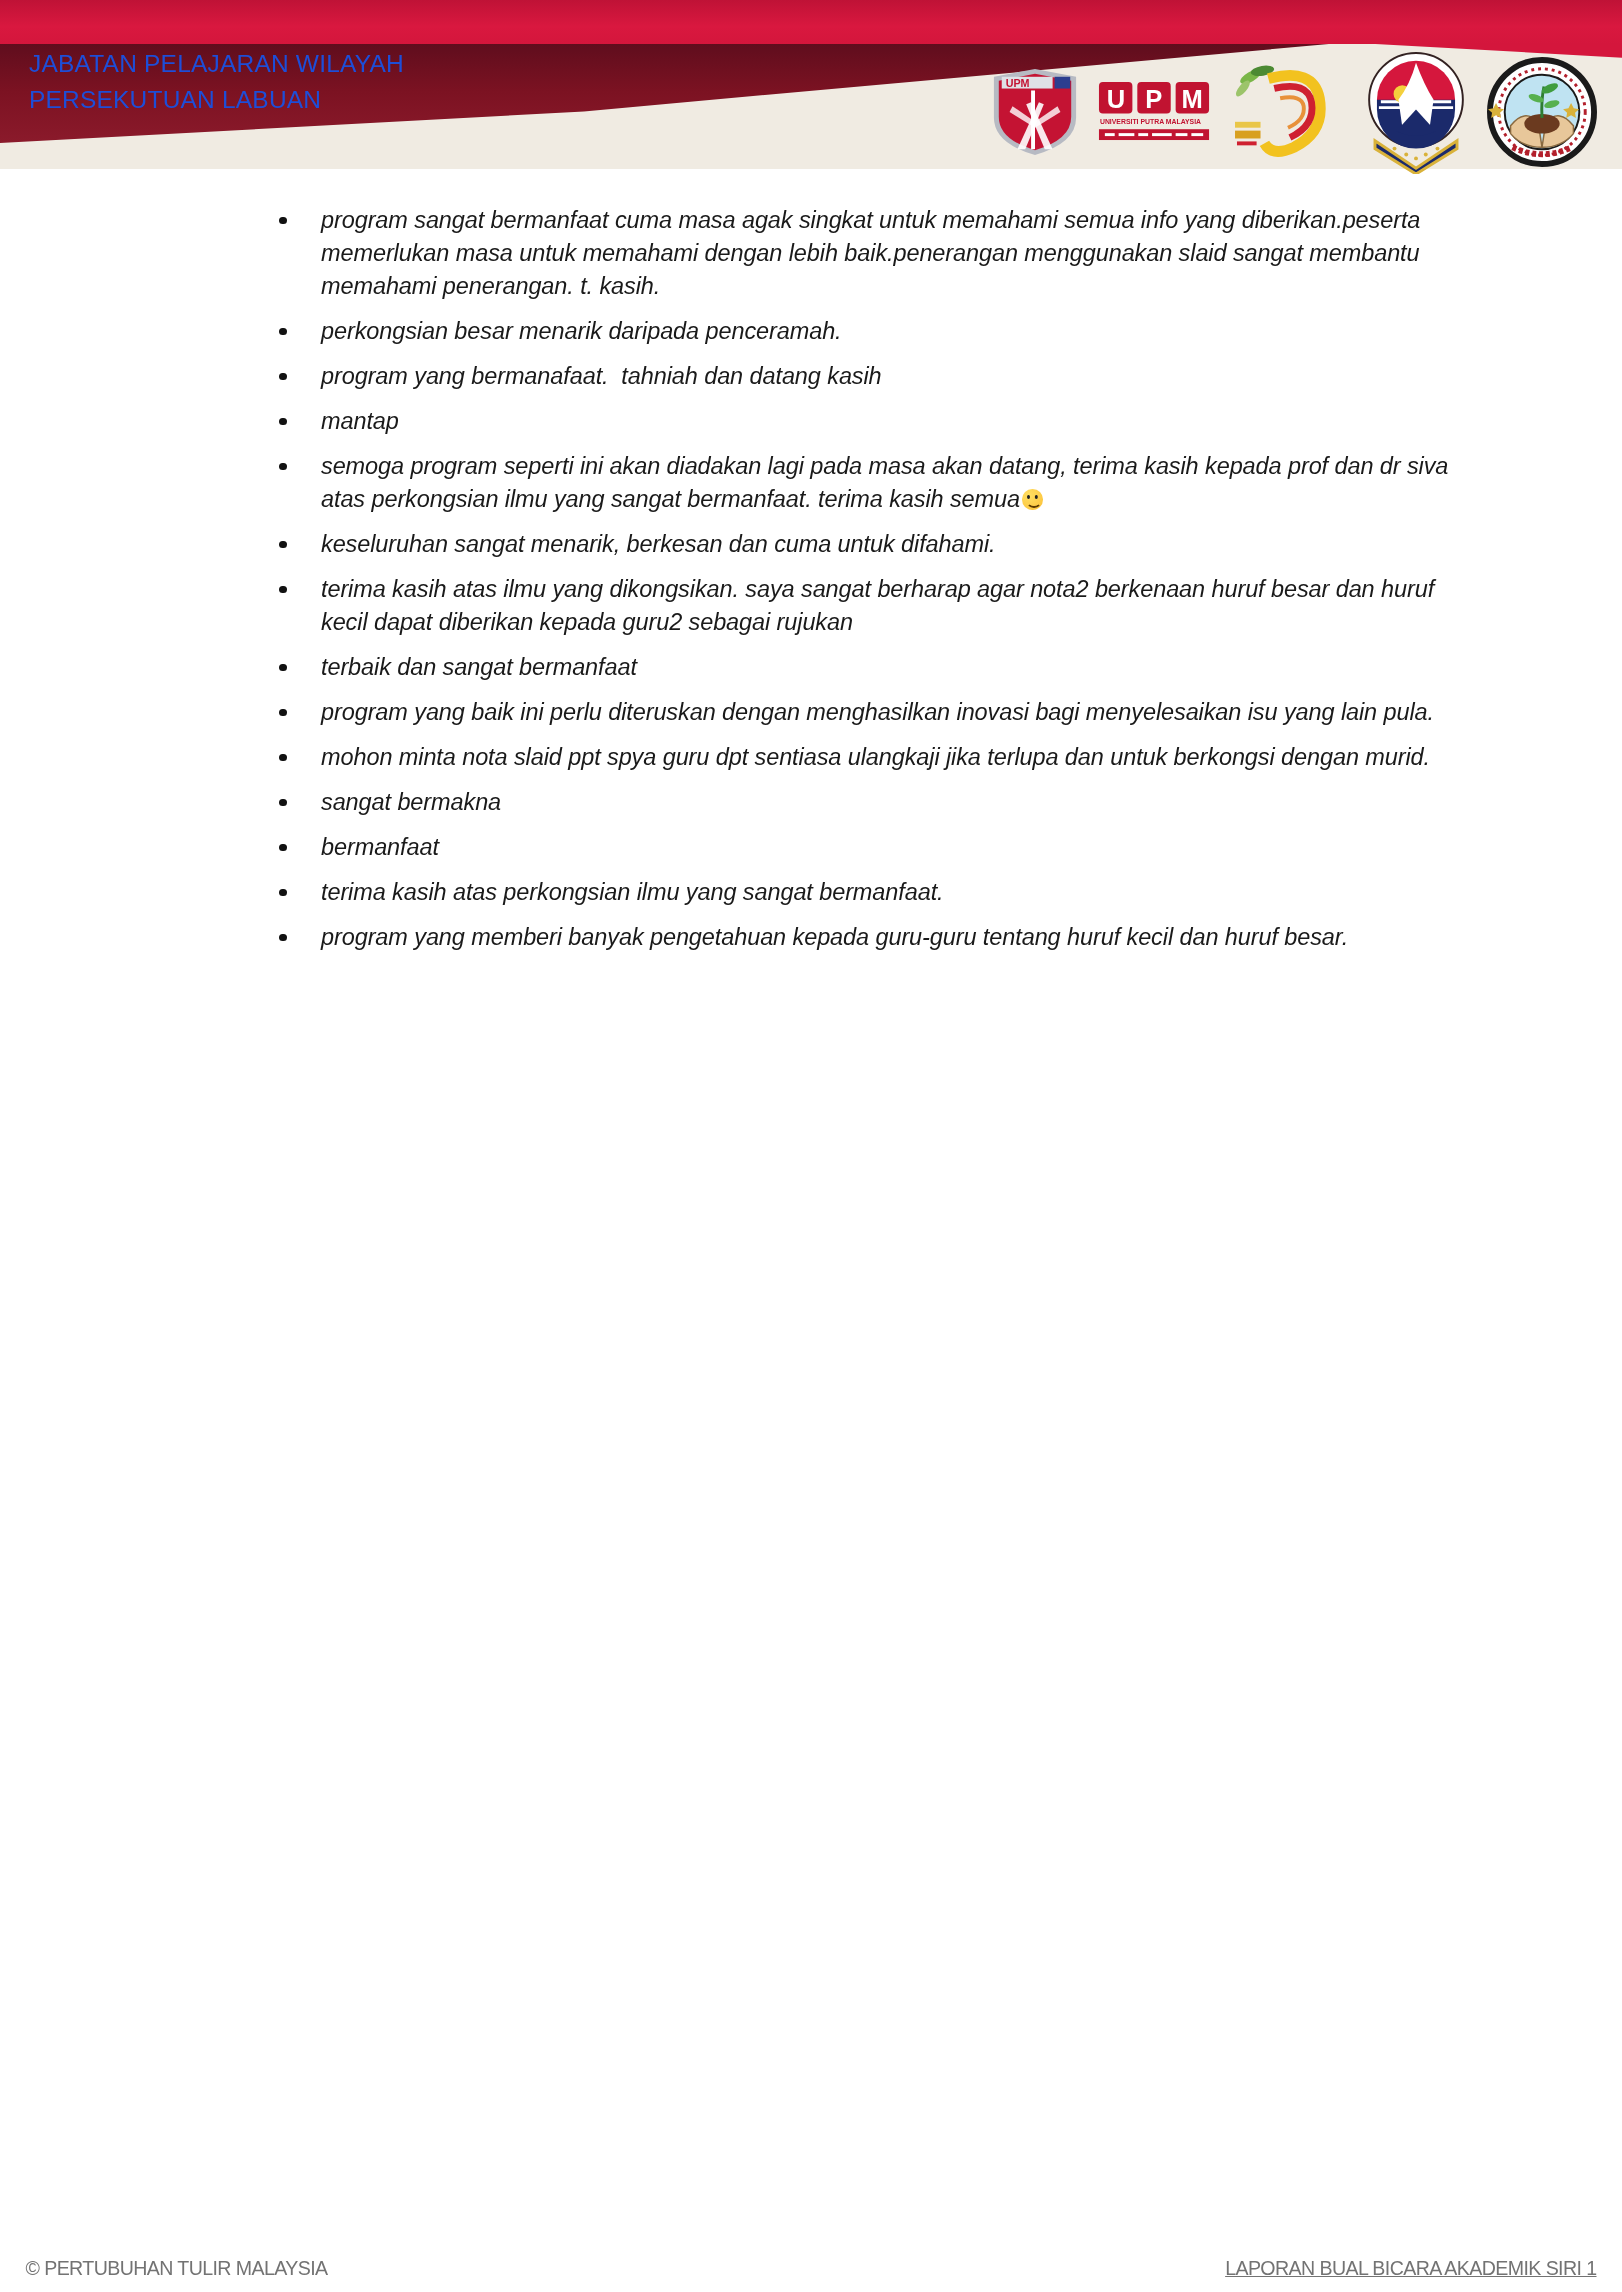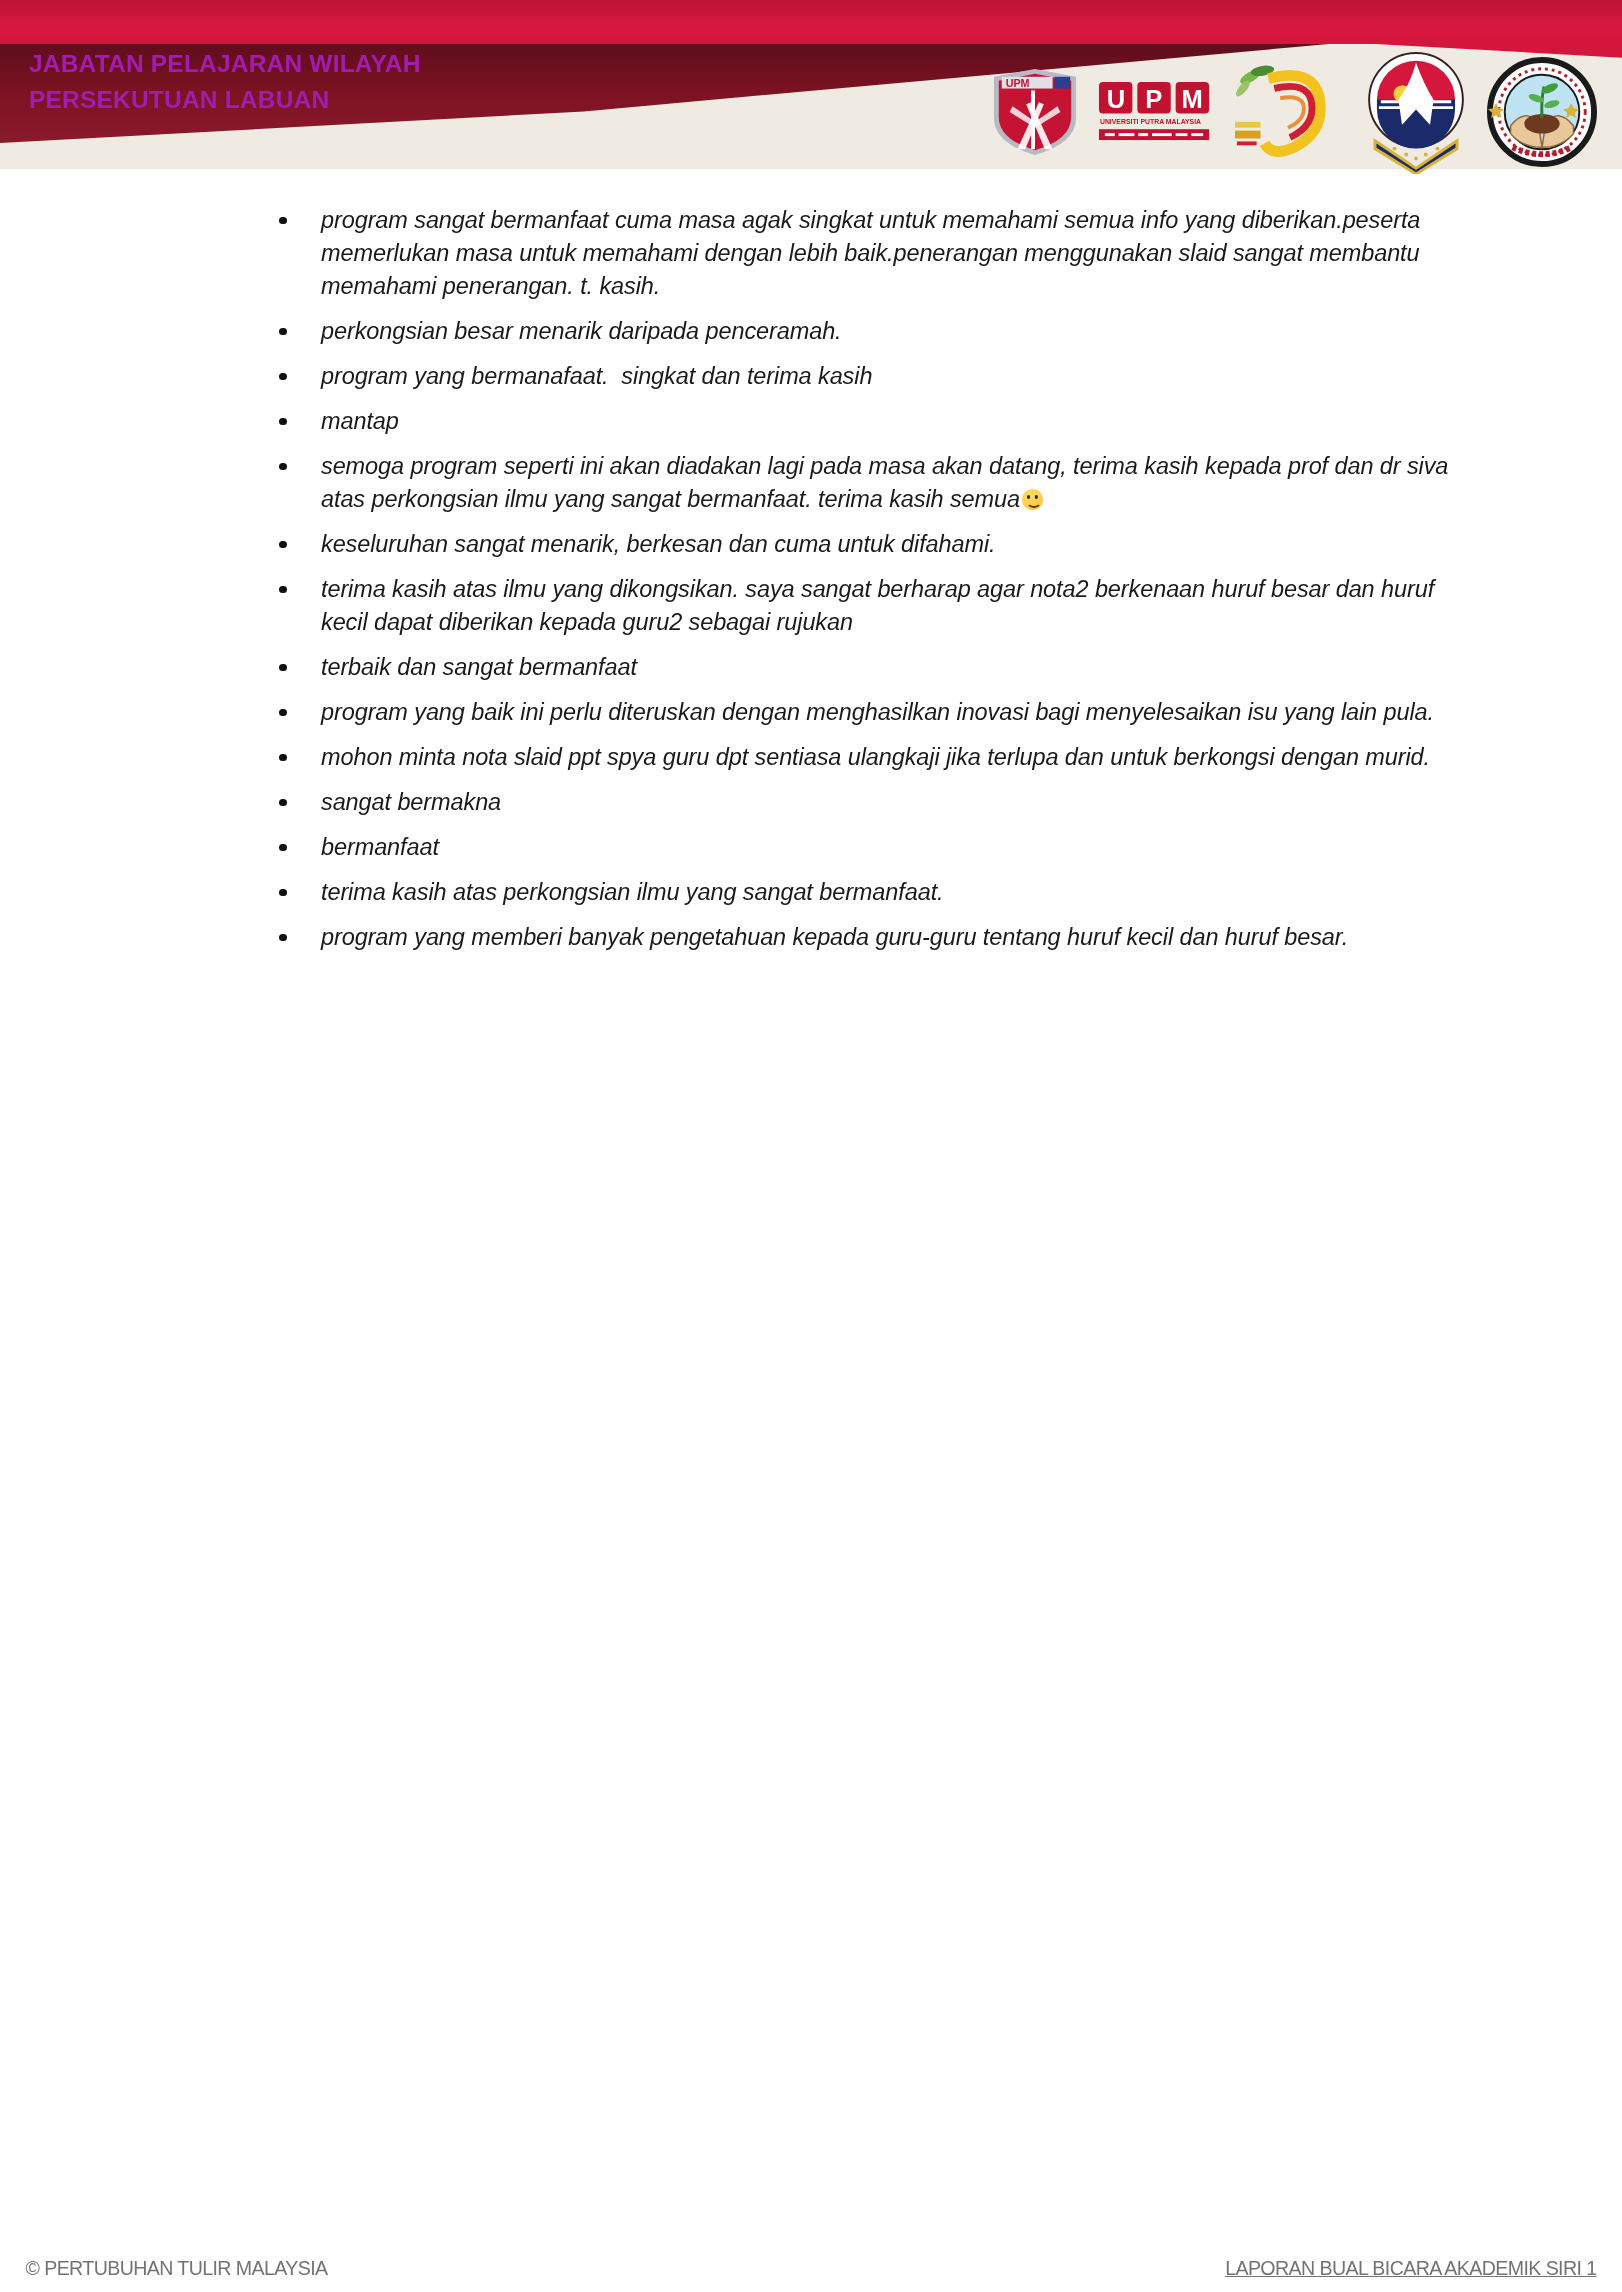--- a/index.html
+++ b/index.html
@@ -8,21 +8,21 @@
 
   
   .hdr-beige{position:absolute;top:0;left:0;width:1622px;height:169px;background:#f0ebe2;}
   .hdr-maroon{position:absolute;top:41px;left:0;width:1622px;height:102px;
       background:linear-gradient(180deg,#5e0d1d 0%,#7c1222 50%,#8b1a2b 100%);
       clip-path:polygon(0 0,84% 0,36% 69%,0 100%);}
   .hdr-red{position:absolute;top:0;left:0;width:1622px;height:44px;
       background:linear-gradient(180deg,#bf1236 0%,#d9183f 60%,#d4163c 100%);}
   .hdr-red-wedge{position:absolute;top:43px;right:0;width:265px;height:14.7px;
       background:#d4163c;clip-path:polygon(0 0,100% 0,100% 100%);}
-  .hdr-title{position:absolute;left:29px;top:46px;color:#a21caf;font-weight:bold;
+  .hdr-title{position:absolute;left:29px;top:46px;color:#1d4ed8;font-weight:normal;
       font-size:24.5px;line-height:36px;letter-spacing:0.2px;}
   .logo-row{position:absolute;top:51px;right:25.5px;height:122px;display:flex;
       align-items:center;gap:15.7px;}
   .logo{display:inline-block;line-height:0;}
 
   
   .upm-caption{font-size:7px;font-weight:bold;fill:#c11331;}
 
   
   .feedback{position:absolute;left:265px;top:192px;width:1204px;}
@@ -155,21 +155,21 @@
         <path d="M104 52 l3 6 6 1 -4.5 4 1 6 -5.5-3 -5.5 3 1-6 -4.5-4 6-1 Z" fill="#d9b23a" transform="translate(-8 0) scale(0.9)"></path>
         <path d="M26 92 Q56 106 86 92" fill="none" stroke="#b3202c" stroke-width="6" stroke-dasharray="4 3"></path>
       </svg>
     </span>
   </div>
 
   <div class="feedback">
     <ul>
         <li><span class="bullet-text">program sangat bermanfaat cuma masa agak singkat untuk memahami semua info yang diberikan.peserta memerlukan masa untuk memahami dengan lebih baik.penerangan menggunakan slaid sangat membantu memahami penerangan. t. kasih.</span></li>
         <li><span class="bullet-text">perkongsian besar menarik daripada penceramah.</span></li>
-        <li><span class="bullet-text">program yang bermanafaat.  singkat dan terima kasih</span></li>
+        <li><span class="bullet-text">program yang bermanafaat.  tahniah dan datang kasih</span></li>
         <li><span class="bullet-text">mantap</span></li>
         <li><span class="bullet-text">semoga program seperti ini akan diadakan lagi pada masa akan datang, terima kasih kepada prof dan dr siva atas perkongsian ilmu yang sangat bermanfaat. terima kasih semua</span><span class="smiley"></span></li>
         <li><span class="bullet-text">keseluruhan sangat menarik, berkesan dan cuma untuk difahami.</span></li>
         <li><span class="bullet-text">terima kasih atas ilmu yang dikongsikan. saya sangat berharap agar nota2 berkenaan huruf besar dan huruf kecil dapat diberikan kepada guru2 sebagai rujukan</span></li>
         <li><span class="bullet-text">terbaik dan sangat bermanfaat</span></li>
         <li><span class="bullet-text">program yang baik ini perlu diteruskan dengan menghasilkan inovasi bagi menyelesaikan isu yang lain pula.</span></li>
         <li><span class="bullet-text">mohon minta nota slaid ppt spya guru dpt sentiasa ulangkaji jika terlupa dan untuk berkongsi dengan murid.</span></li>
         <li><span class="bullet-text">sangat bermakna</span></li>
         <li><span class="bullet-text">bermanfaat</span></li>
         <li><span class="bullet-text">terima kasih atas perkongsian ilmu yang sangat bermanfaat.</span></li>

